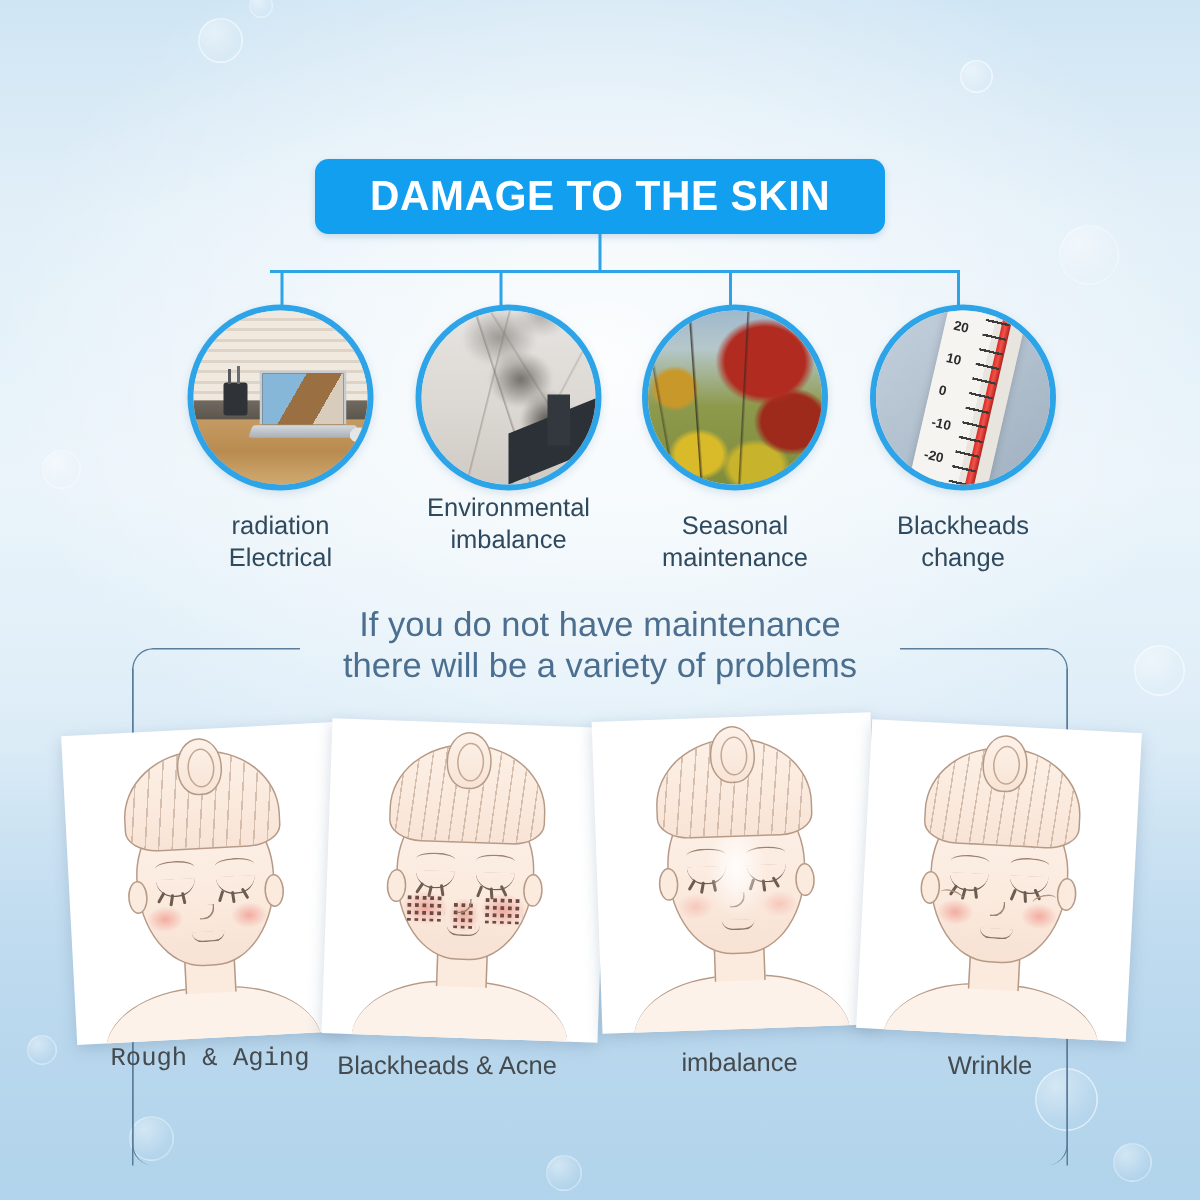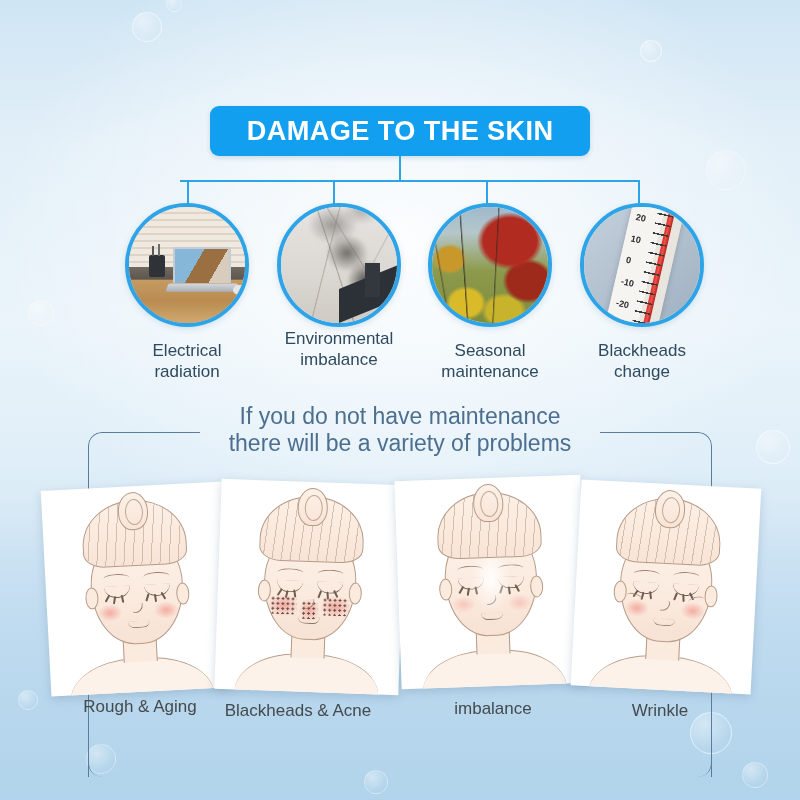--- a/index.html
+++ b/index.html
@@ -304,22 +304,22 @@
         <span style="top:68px;">0</span>
         <span style="top:90px;">-10</span>
         <span style="top:112px;">-20</span>
         <span style="top:134px;">-30</span>
       </div>
     </div>
   </div>
 </div>
 
 <div class="cause-label" style="left:107px;top:340px;">
+  <div>radiation</div>
   <div>Electrical</div>
-  <div>radiation</div>
 </div>
 <div class="cause-label" style="left:259px;top:328px;">
   <div>Environmental</div>
   <div>imbalance</div>
 </div>
 <div class="cause-label" style="left:410px;top:340px;">
   <div>Seasonal</div>
   <div>maintenance</div>
 </div>
 <div class="cause-label" style="left:562px;top:340px;">
@@ -451,21 +451,21 @@
       <div class="cheek l"></div>
       <div class="cheek r"></div>
       <div class="nose"></div>
       <div class="mouth"></div>
     </div>
     <div class="towel"></div>
     <div class="knot" style="left:50%;top:6px;"></div>
   </div>
 </div>
 
-<div class="card-label" style="left:40px;top:697px;width:200px;">
+<div class="card-label" style="left:40px;top:697px;width:200px;font-family:Liberation Mono, monospace;">
   <div>Rough &amp; Aging</div>
 </div>
 <div class="card-label" style="left:198px;top:701px;width:200px;">
   <div>Blackheads &amp; Acne</div>
 </div>
 <div class="card-label" style="left:398px;top:699px;width:190px;">
   <div>imbalance</div>
 </div>
 <div class="card-label" style="left:570px;top:701px;width:180px;">
   <div>Wrinkle</div>

